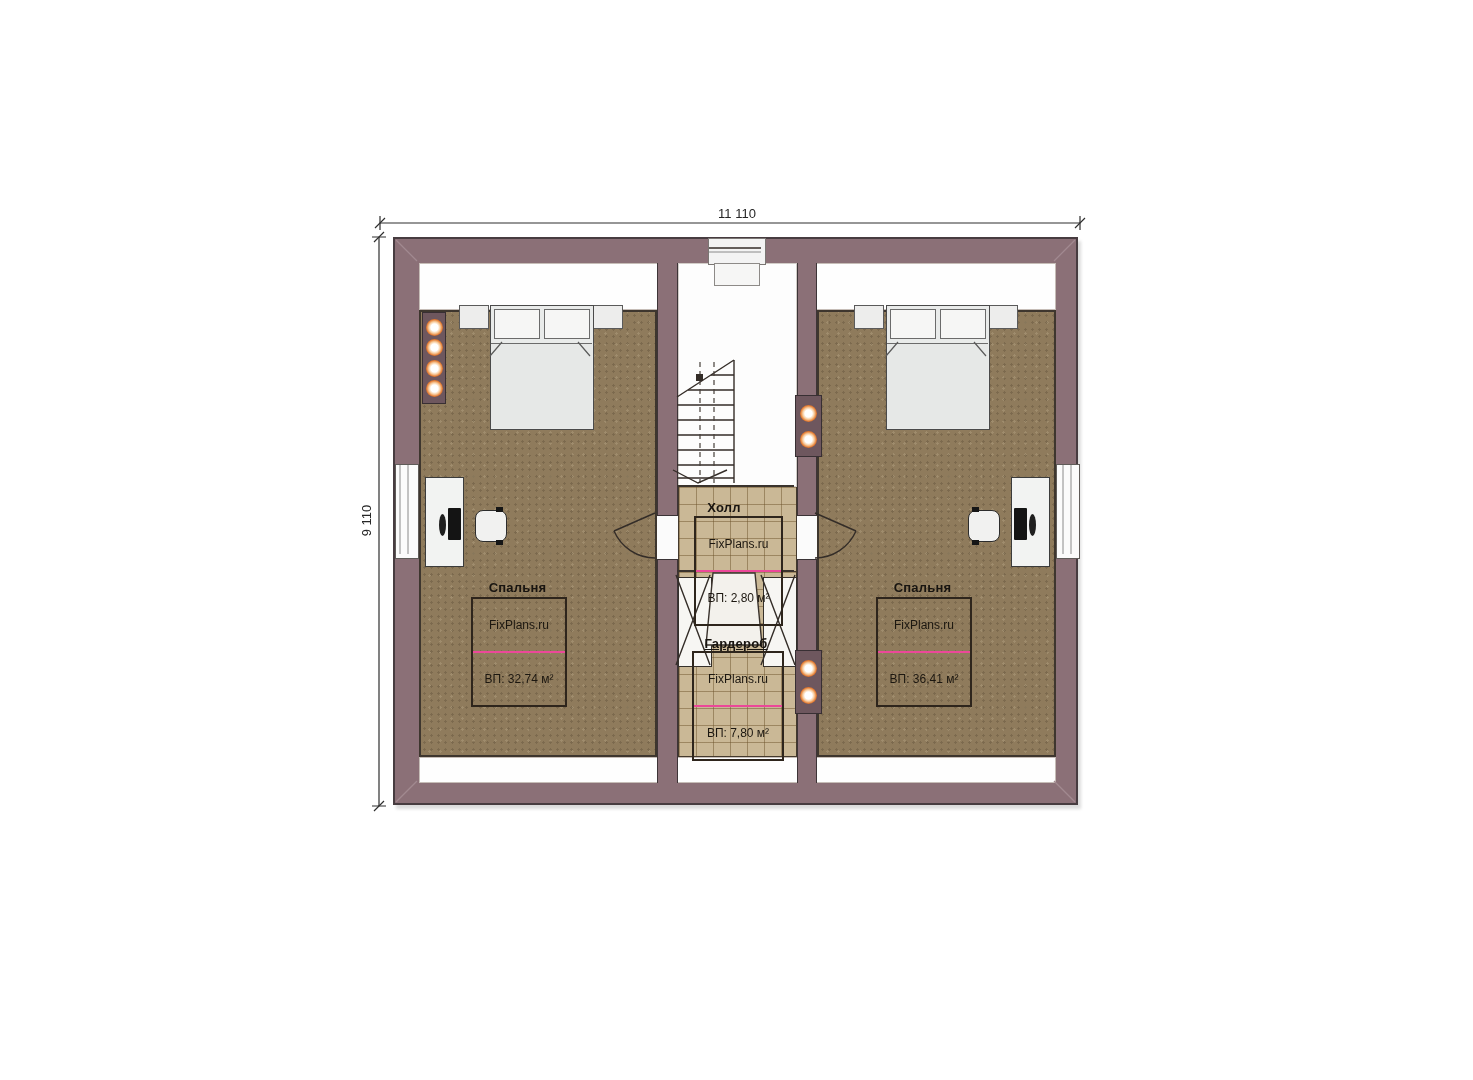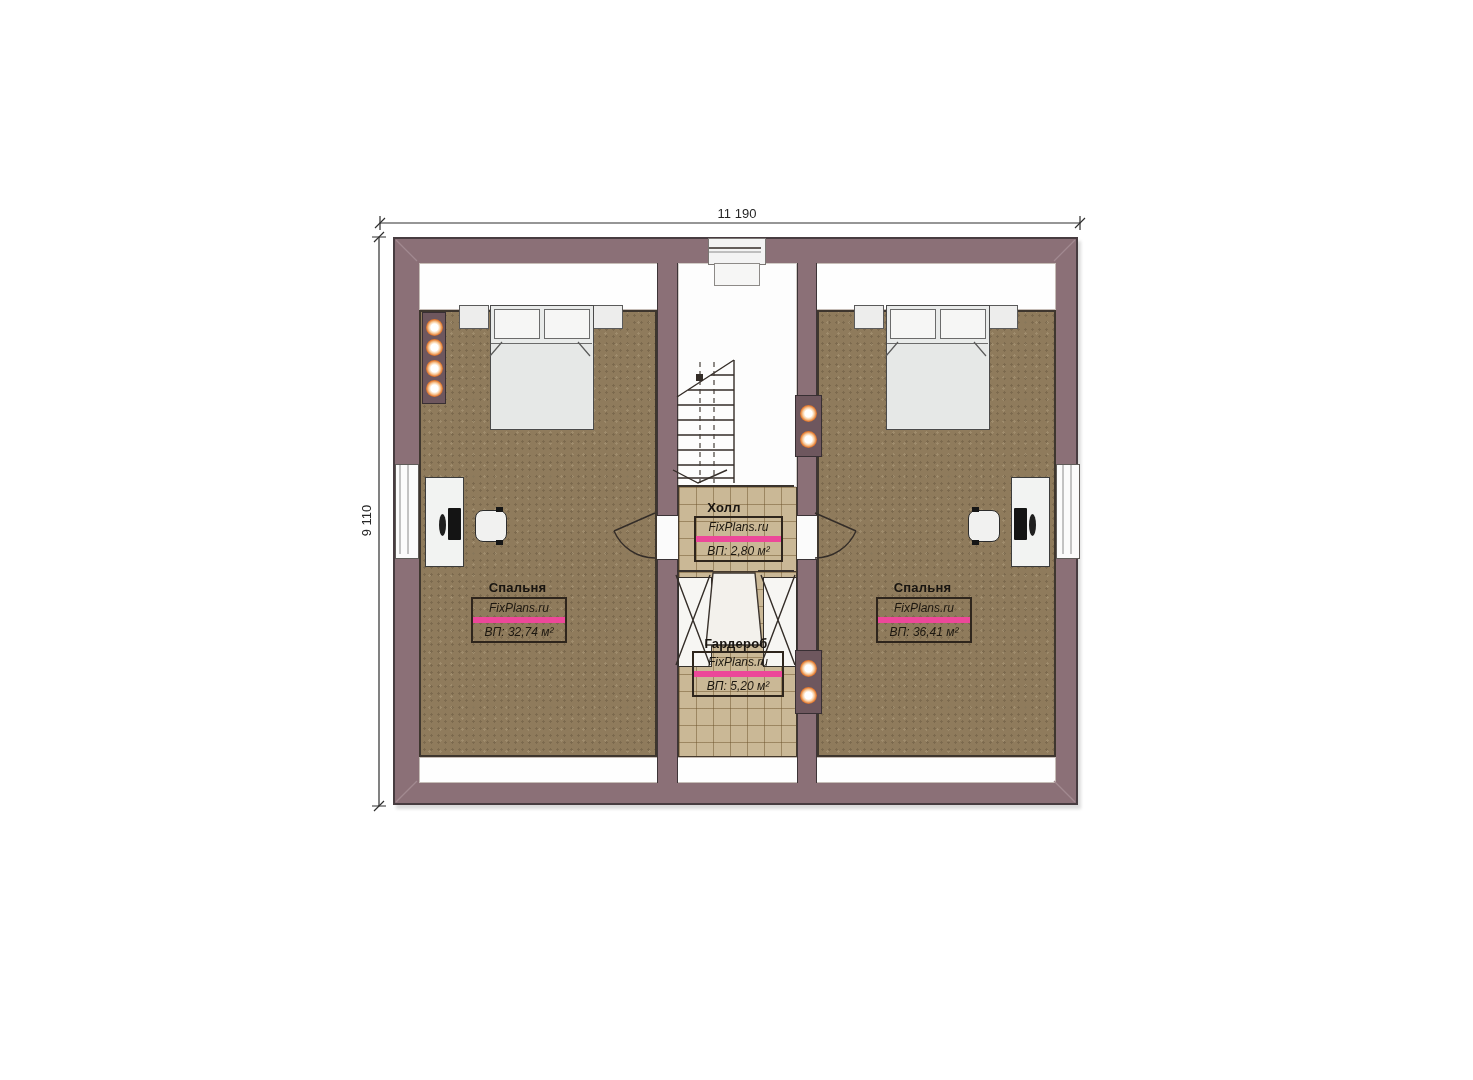--- a/index.html
+++ b/index.html
@@ -60,22 +60,22 @@
   .ln-hip{stroke:#a18990;stroke-width:1.3;fill:none;}
   .ln-mull{stroke:#8a8a8a;stroke-width:1;fill:none;}
   .ln-fold{stroke:#5a5a5a;stroke-width:1.2;fill:none;}
   .fill-dark{fill:#342d28;}
   .trapezoid{fill:#f3f1ec;stroke:#3a332d;stroke-width:1.4;}
 
   
   .lbl{position:absolute;z-index:20;color:#181410;}
   .room-name{font-size:13px;font-weight:bold;text-align:center;letter-spacing:.2px;}
   .label-box{border:2px solid #2e251c;font-size:12px;color:#1c1710;text-align:center;}
-  .label-row{padding:1px 5px;white-space:nowrap;line-height:16px;font-style:italic;}
-  .label-row + .label-row{border-top:6px solid #ec4899;}
+  .label-row{padding:18px 5px;white-space:nowrap;line-height:16px;}
+  .label-row + .label-row{border-top:2px solid #ec4899;}
   .dim-label{position:absolute;z-index:20;font-size:13px;color:#262626;text-align:center;}
   .dim-label-v{transform:rotate(-90deg);transform-origin:center;}
 </style>
 </head>
 <body>
 
 <div class="canvas">
 
   <div class="plan">
 
@@ -196,40 +196,40 @@
     </g>
 
     <g>
       <path class="ln-mull" d="M400,465 V554 M408,465 V554"></path>
       <path class="ln-mull" d="M1063,465 V554 M1071,465 V554"></path>
       <path class="ln" d="M709,248 H761"></path>
       <path class="ln-mull" d="M709,252 H761"></path>
     </g>
   </svg>
 
-  <div class="dim-label" style="left:687px;top:206px;width:100px;">11 190</div>
+  <div class="dim-label" style="left:687px;top:206px;width:100px;">11 110</div>
   <div class="dim-label dim-label-v" style="left:336px;top:513px;width:60px;">9 110</div>
 
   <div class="lbl room-name" style="left:455px;top:580px;width:125px;">Спальня</div>
   <div class="lbl label-box" style="left:471px;top:597px;width:92px;">
     <div class="label-row">FixPlans.ru</div>
     <div class="label-row">ВП: 32,74 м²</div>
   </div>
 
   <div class="lbl room-name" style="left:860px;top:580px;width:125px;">Спальня</div>
   <div class="lbl label-box" style="left:876px;top:597px;width:92px;">
     <div class="label-row">FixPlans.ru</div>
     <div class="label-row">ВП: 36,41 м²</div>
   </div>
 
   <div class="lbl room-name" style="left:663px;top:500px;width:122px;">Холл</div>
   <div class="lbl label-box" style="left:694px;top:516px;width:85px;">
     <div class="label-row">FixPlans.ru</div>
     <div class="label-row">ВП: 2,80 м²</div>
   </div>
 
-  <div class="lbl room-name" style="left:675px;top:636px;width:122px;">Гардероб</div>
+  <div class="lbl room-name" style="left:675px;top:636px;width:122px;text-decoration:underline;">Гардероб</div>
   <div class="lbl label-box" style="left:692px;top:651px;width:88px;">
     <div class="label-row">FixPlans.ru</div>
-    <div class="label-row">ВП: 5,20 м²</div>
+    <div class="label-row">ВП: 7,80 м²</div>
   </div>
 
 </div>
 
 </body></html>

